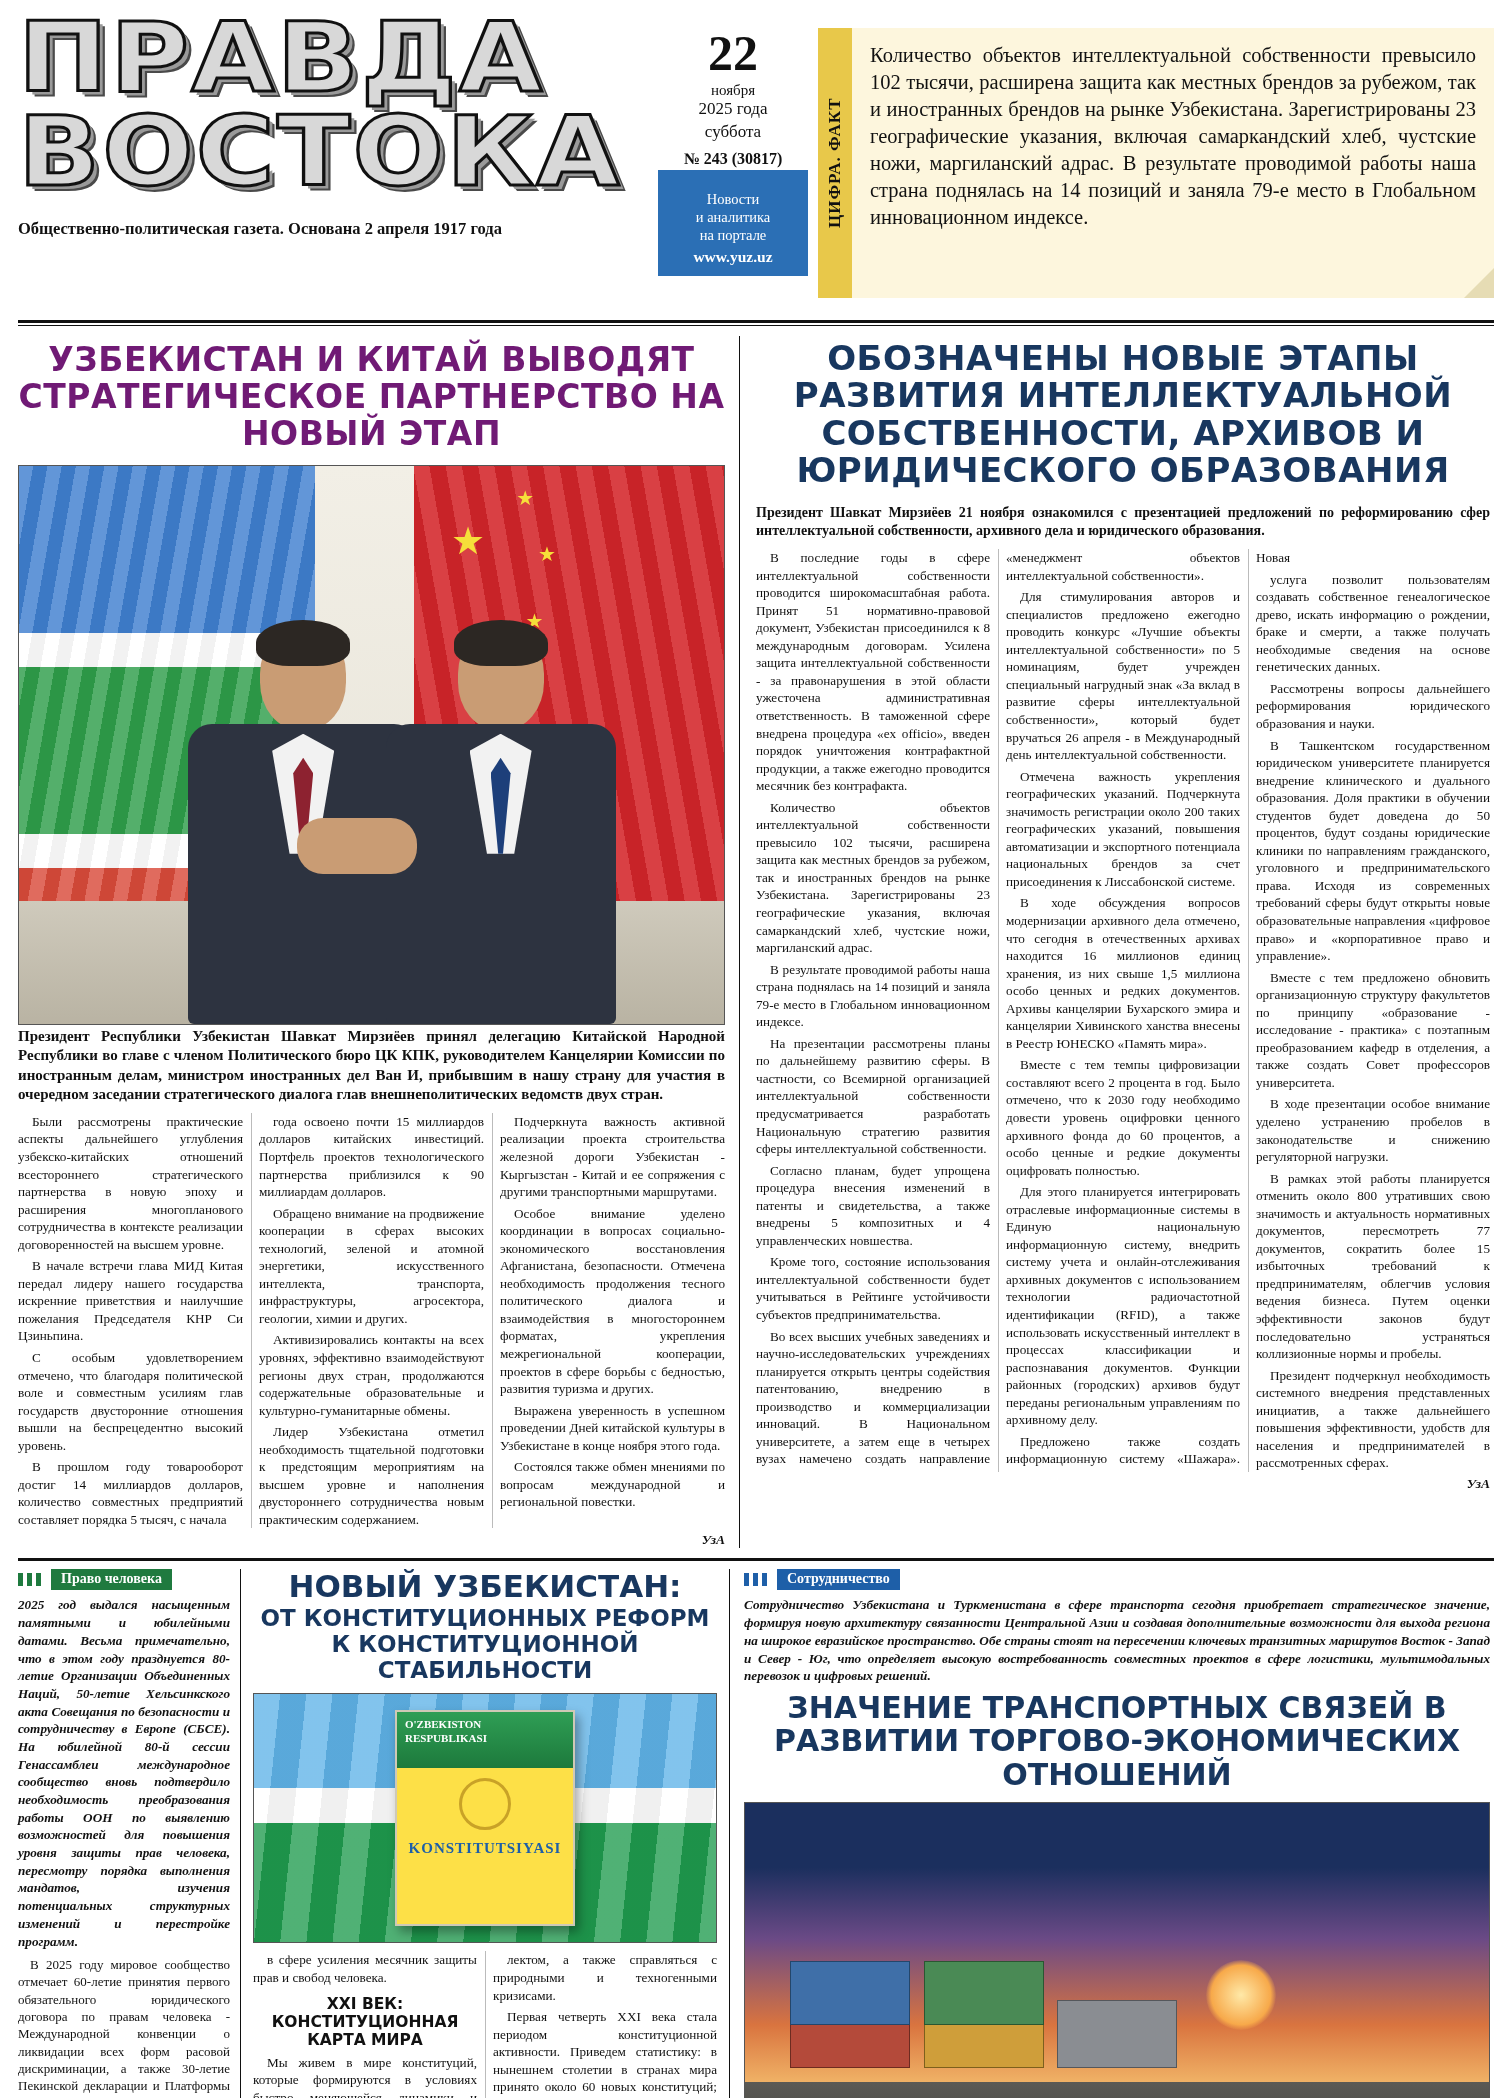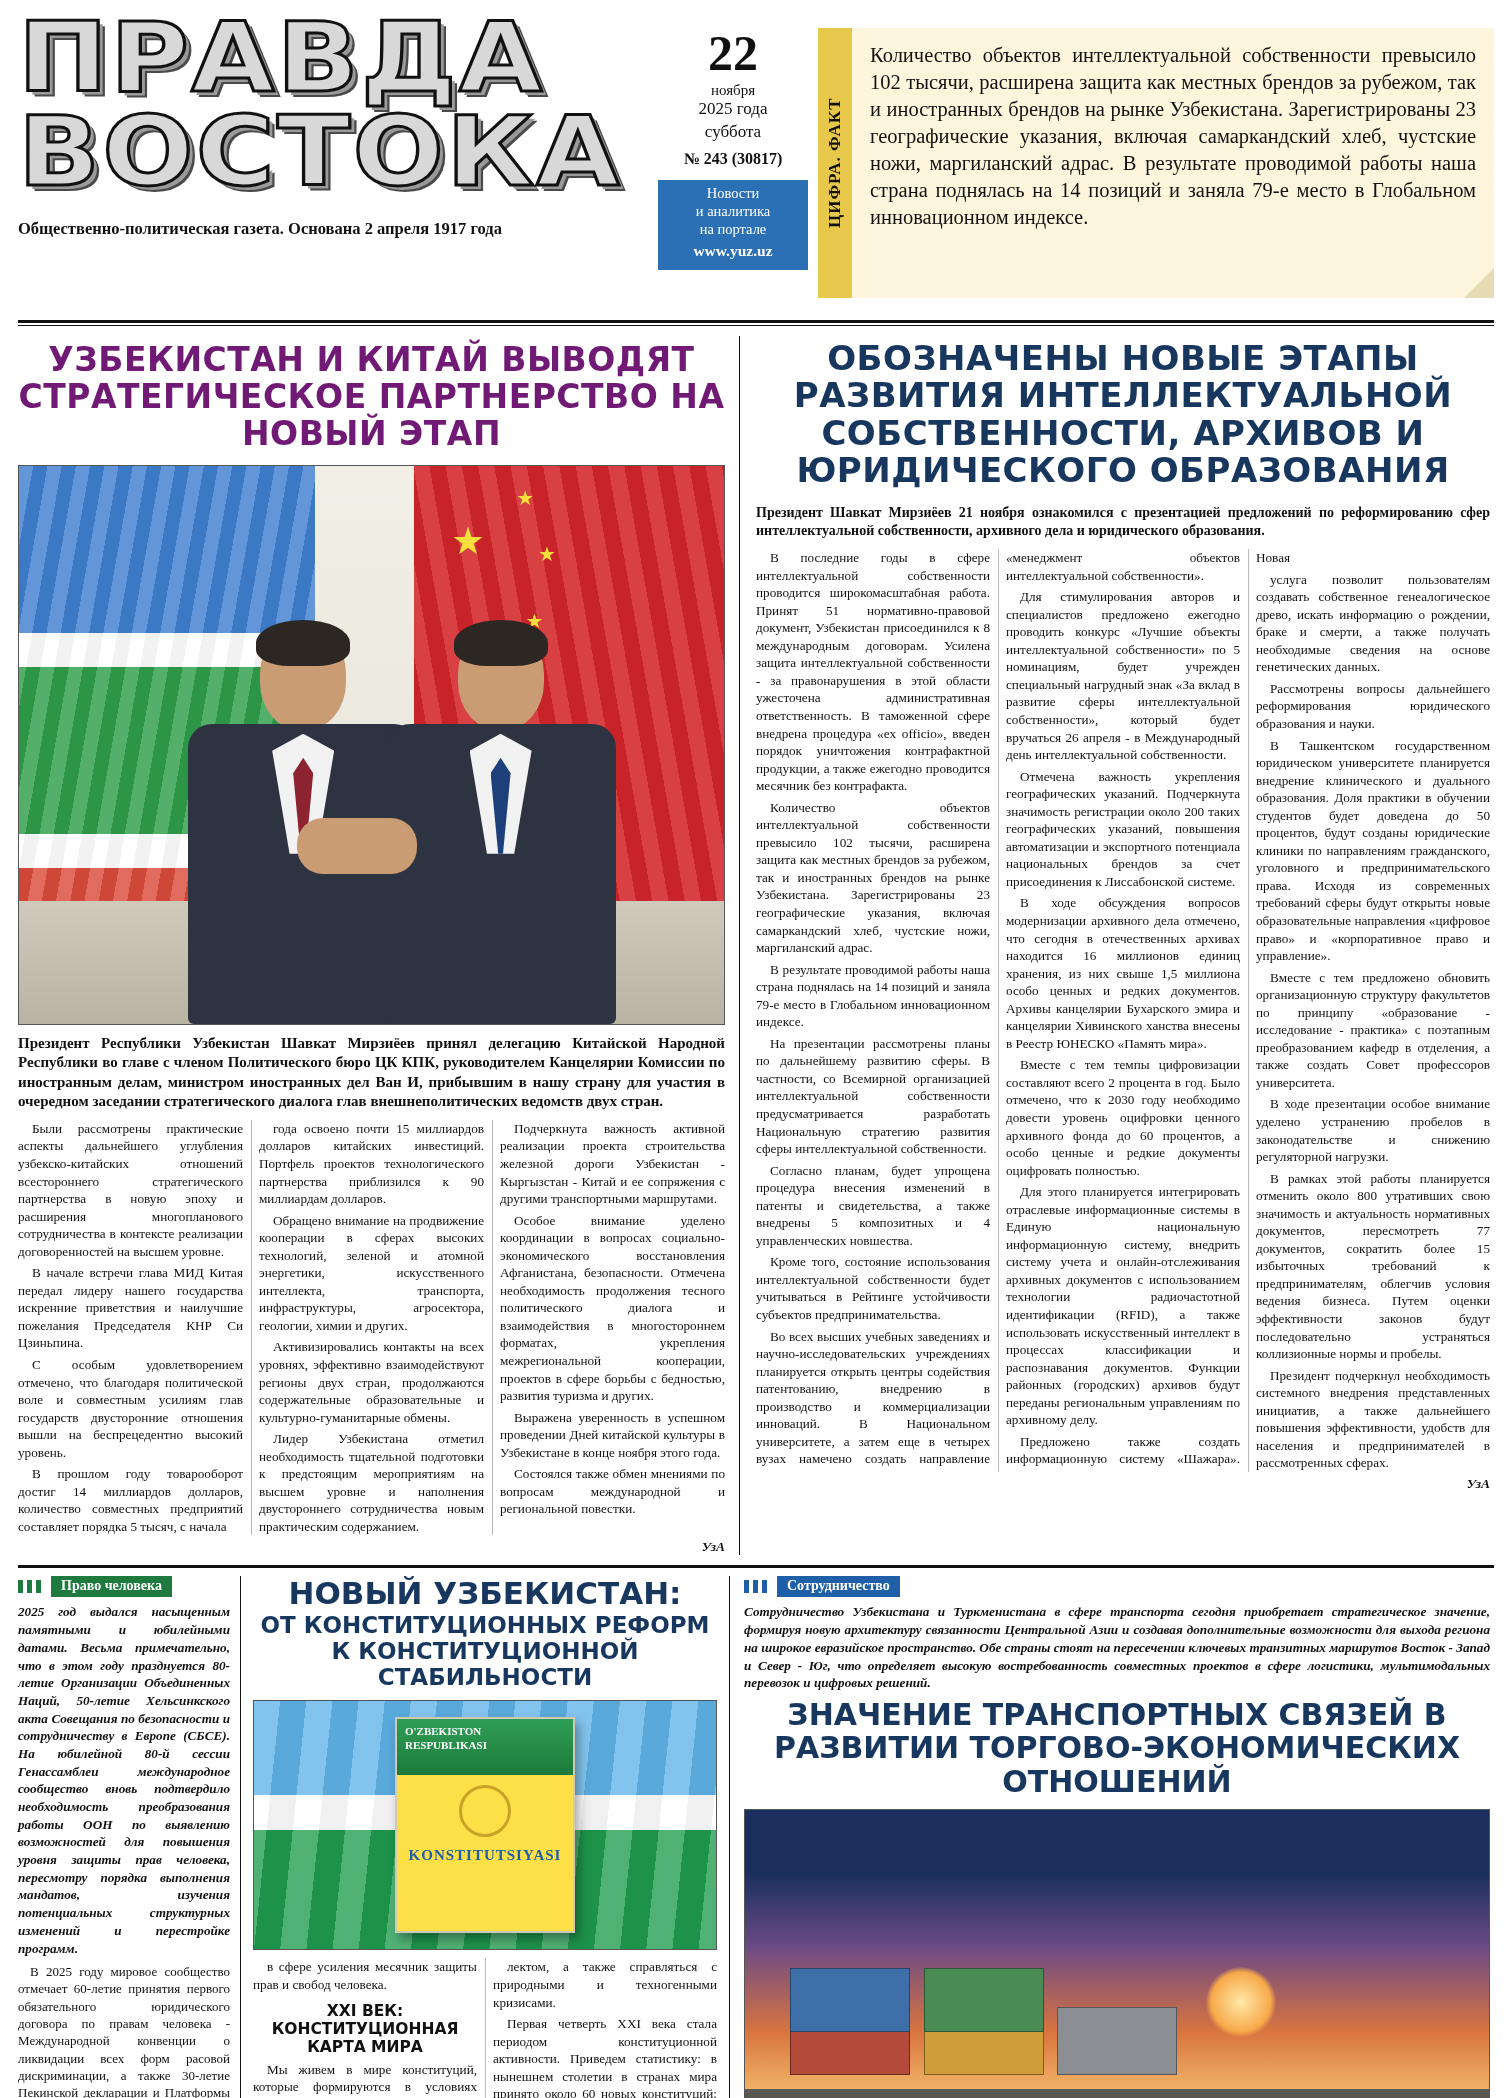--- a/index.html
+++ b/index.html
@@ -41,22 +41,22 @@
   .date-block {
     width:150px; text-align:center; padding-top:14px;
     font-family:"Liberation Serif", serif;
   }
   .date-day { font-size:50px; font-weight:bold; line-height:1; }
   .date-mon { font-size:15px; margin-top:4px; }
   .date-year { font-size:17px; }
   .date-dow { font-size:17px; margin-top:3px; }
   .date-issue { font-size:16px; margin-top:8px; font-weight:bold; }
   .portal-box {
-    margin-top:12px; background:#2b6fb5; color:#fff;
-    font-size:14.5px; line-height:1.25; padding:4px 6px 9px;
+    margin-top:2px; background:#2b6fb5; color:#fff;
+    font-size:14.5px; line-height:1.25; padding:20px 6px 9px;
     font-family:"Liberation Serif", serif;
   }
   .portal-box .url { font-weight:bold; font-size:15.5px; margin-top:3px; }
 
   .fact-wrap { flex:1; display:flex; margin-left:10px; margin-top:14px; height:270px; }
   .fact-label {
     width:34px; background:#e8c84a; color:#111;
     writing-mode:vertical-rl; transform:rotate(180deg);
     display:flex; align-items:center; justify-content:center;
     font-weight:bold; font-size:17px; letter-spacing:1px;
@@ -124,21 +124,21 @@
   .p1-body { width:230px; height:300px; background:#2d3340; border-radius:24px 24px 6px 6px; position:relative; margin-top:-6px; }
   .p1-shirt { position:absolute; top:10px; left:50%; transform:translateX(-50%);
     width:62px; height:120px; background:#f2f2f2; clip-path:polygon(50% 0,100% 14%,72% 100%,28% 100%,0 14%); }
   .p1-tie { position:absolute; top:34px; left:50%; transform:translateX(-50%);
     width:20px; height:96px; background:#8d2230; clip-path:polygon(50% 0,100% 16%,62% 100%,38% 100%,0 16%); }
   .p1-hands { position:absolute; left:50%; transform:translateX(-50%); bottom:150px;
     width:120px; height:56px; background:#c99c74; border-radius:26px; }
 
   .cutline {
     font-size:15px; line-height:1.3; font-weight:bold; text-align:justify;
-    margin-top:9px; margin-bottom:8px;
+    margin-top:2px; margin-bottom:8px;
   }
 
   .cols3 { column-count:3; column-gap:16px; column-rule:1px solid #bbb; }
   .cols3 p, .cols2 p, .colsR p { margin:0 0 4px 0; text-indent:14px; font-size:13.2px; line-height:1.33; text-align:justify; }
   .sig { text-align:right; font-weight:bold; font-style:italic; font-size:13.5px; margin-top:4px; }
 
   .lead-right {
     font-size:14px; line-height:1.34; font-weight:bold; text-align:justify;
     margin:0 0 8px 0;
   }

